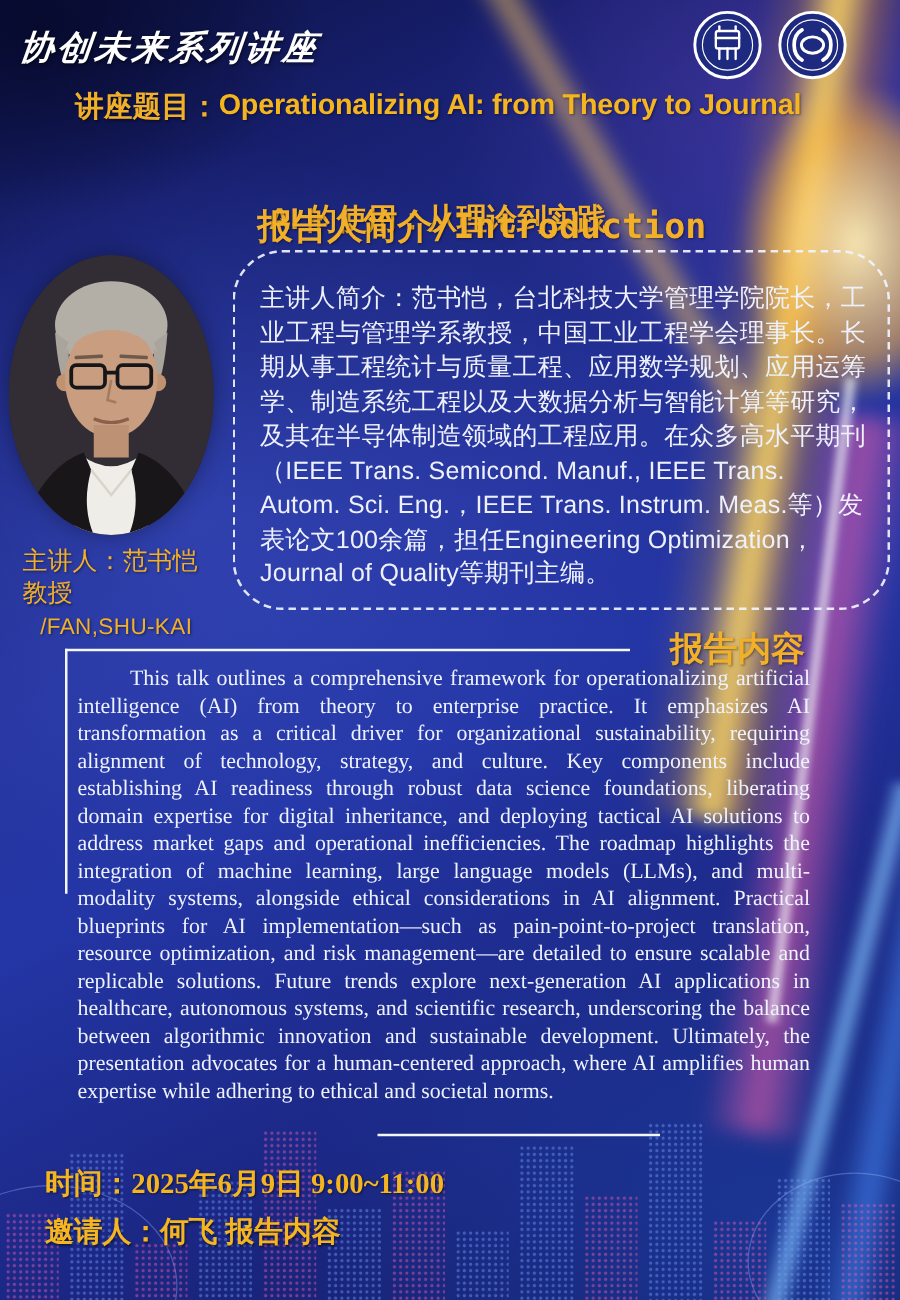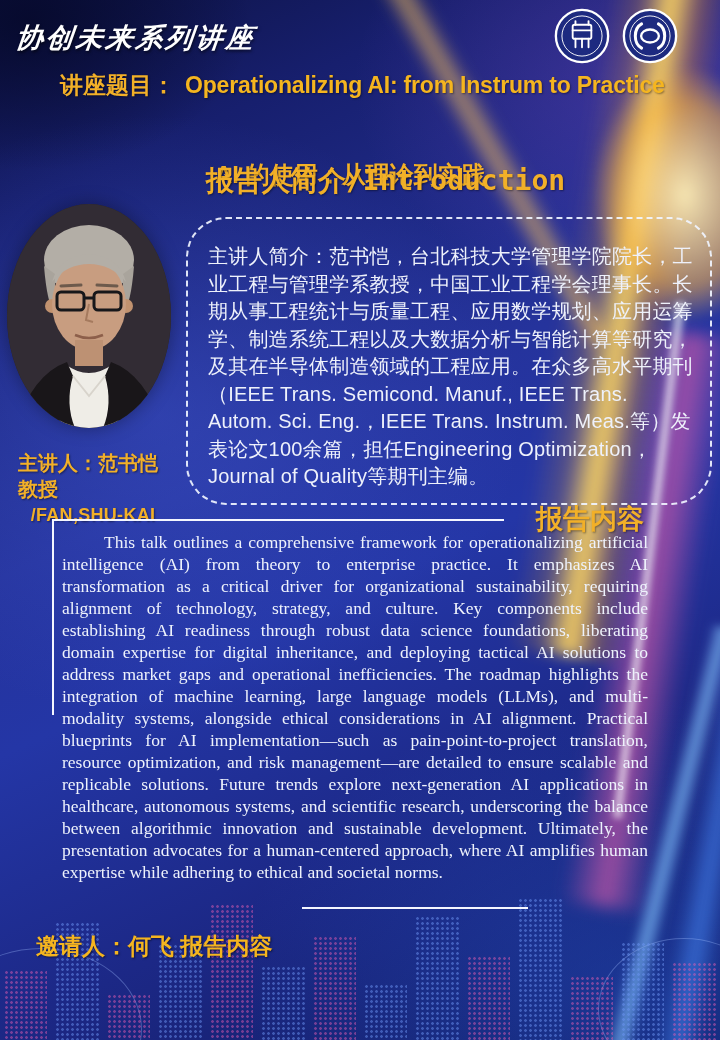--- a/index.html
+++ b/index.html
@@ -39,35 +39,35 @@
   .bld:nth-child(7){height:104px}.bld:nth-child(8){height:56px}.bld:nth-child(9){height:124px}
   .bld:nth-child(10){height:84px}.bld:nth-child(11){height:142px}.bld:nth-child(12){height:64px}
   .bld:nth-child(13){height:98px}.bld:nth-child(14){height:78px}
 
   .content{position:absolute;inset:0;z-index:2;}
   .series-title{position:absolute;left:16px;top:20px;color:#ffffff;font-weight:bold;font-style:italic;
     font-size:27px;letter-spacing:3px;transform:skewX(-6deg);font-family:"DejaVu Sans",sans-serif;
     text-shadow:1px 2px 3px rgba(0,0,0,.55);}
   .logos{position:absolute;left:554px;top:8px;display:flex;gap:12px;}
   .logo{width:56px;height:56px;display:block;}
-  .title-row{position:absolute;left:60px;top:70px;display:flex;align-items:center;gap:10px;white-space:nowrap;}
+  .title-row{position:absolute;left:60px;top:70px;display:flex;align-items:flex-start;white-space:nowrap;}
   .title-label{font-size:23px;font-weight:600;color:#f2b028;text-shadow:1px 1px 2px rgba(0,0,0,.4);}
   .title-en{font-size:23px;font-weight:bold;color:#f5b51f;letter-spacing:-.2px;text-shadow:1px 1px 2px rgba(0,0,0,.4);}
   .subtitle{position:absolute;left:215px;top:116px;font-size:24px;font-weight:bold;color:#f2b028;text-shadow:1px 1px 2px rgba(0,0,0,.4);margin-top:43px;}
   .intro-heading{position:absolute;left:206px;top:162px;font-size:28px;font-weight:600;color:#f2b028;text-shadow:1px 1px 2px rgba(0,0,0,.4);}
   .intro-heading .en{font-family:"DejaVu Sans Mono",monospace;font-weight:600;}
 
-  .bio-box{position:absolute;left:186px;top:217px;width:526px;height:288px;
+  .bio-box{position:absolute;left:186px;top:200px;width:526px;height:288px;
     border:2px dashed rgba(240,245,255,.92);border-radius:40px;box-sizing:border-box;}
   .bio-text{padding:24px 16px 0 20px;font-size:20px;line-height:27.5px;color:#eef1fb;
     letter-spacing:.2px;}
 
   .photo{position:absolute;left:7px;top:204px;width:164px;height:224px;border-radius:50%;overflow:hidden;
     box-shadow:0 0 18px rgba(0,0,0,.35);}
-  .speaker-name{position:absolute;left:18px;top:450px;width:150px;color:#f2b028;font-weight:bold;
+  .speaker-name{position:absolute;left:18px;top:436px;width:150px;color:#f2b028;font-weight:normal;
     font-size:20px;line-height:26px;text-shadow:1px 1px 2px rgba(0,0,0,.45);}
   .speaker-name .en{font-size:18px;letter-spacing:.3px;text-align:center;}
 
   .content-heading{position:absolute;left:536px;top:501px;font-size:27px;font-weight:600;color:#f2b028;
     text-shadow:1px 1px 2px rgba(0,0,0,.4);}
   .frame-top{position:absolute;left:52px;top:519px;width:452px;height:2px;background:#f4f6ff;}
   .frame-left{position:absolute;left:52px;top:519px;width:2px;height:196px;background:#f4f6ff;}
   .abstract{position:absolute;left:62px;top:531px;width:586px;color:#eef2fc;
     font-family:"Liberation Serif",serif;font-size:17.5px;line-height:22px;text-align:justify;
     text-indent:2.4em;}
@@ -134,21 +134,21 @@
         <g fill="none" stroke="#ffffff" stroke-linecap="round">
           <ellipse cx="30" cy="30" rx="9.5" ry="7" stroke-width="2.5"></ellipse>
           <path d="M21,17 C12,22 12,38 21,43" stroke-width="3.2"></path>
           <path d="M39,17 C48,22 48,38 39,43" stroke-width="3.2"></path>
         </g>
       </svg>
     </div>
 
     <div class="title-row">
       <span class="title-label">讲座题目：</span>
-      <span class="title-en">Operationalizing AI: from Instrum to Practice</span>
+      <span class="title-en">Operationalizing AI: from Theory to Journal</span>
     </div>
 
     <div class="subtitle">AI 的使用：从理论到实践</div>
 
     <div class="intro-heading">
       <span>报告人简介</span><span class="en">/Introduction</span>
     </div>
 
     <div class="bio-box">
       <div class="bio-text">主讲人简介：范书恺，台北科技大学管理学院院长，工业工程与管理学系教授，中国工业工程学会理事长。长期从事工程统计与质量工程、应用数学规划、应用运筹学、制造系统工程以及大数据分析与智能计算等研究，及其在半导体制造领域的工程应用。在众多高水平期刊（IEEE Trans. Semicond. Manuf., IEEE Trans. Autom. Sci. Eng.，IEEE Trans. Instrum. Meas.等）发表论文100余篇，担任Engineering Optimization，Journal of Quality等期刊主编。</div>
@@ -189,18 +189,21 @@
 
     <div class="frame-top"></div>
     <div class="frame-left"></div>
     <div class="content-heading">报告内容</div>
 
     <div class="abstract">This talk outlines a comprehensive framework for operationalizing artificial intelligence (AI) from theory to enterprise practice. It emphasizes AI transformation as a critical driver for organizational sustainability, requiring alignment of technology, strategy, and culture. Key components include establishing AI readiness through robust data science foundations, liberating domain expertise for digital inheritance, and deploying tactical AI solutions to address market gaps and operational inefficiencies. The roadmap highlights the integration of machine learning, large language models (LLMs), and multi-modality systems, alongside ethical considerations in AI alignment. Practical blueprints for AI implementation—such as pain-point-to-project translation, resource optimization, and risk management—are detailed to ensure scalable and replicable solutions. Future trends explore next-generation AI applications in healthcare, autonomous systems, and scientific research, underscoring the balance between algorithmic innovation and sustainable development. Ultimately, the presentation advocates for a human-centered approach, where AI amplifies human expertise while adhering to ethical and societal norms.</div>
     <div class="abstract-underline"></div>
 
     <div class="schedule">
       <div>
+        <span>时间：</span><span class="serif">2025年6月9日 9:00~11:00</span>
+      </div>
+      <div>
         <span>邀请人：</span><span>何飞  报告内容</span>
       </div>
     </div>
 
   </div>
 </div>
 
 </body></html>

